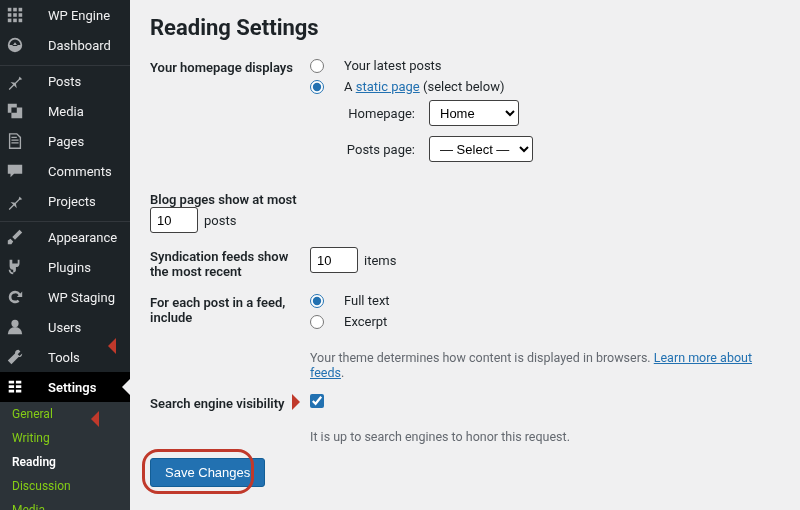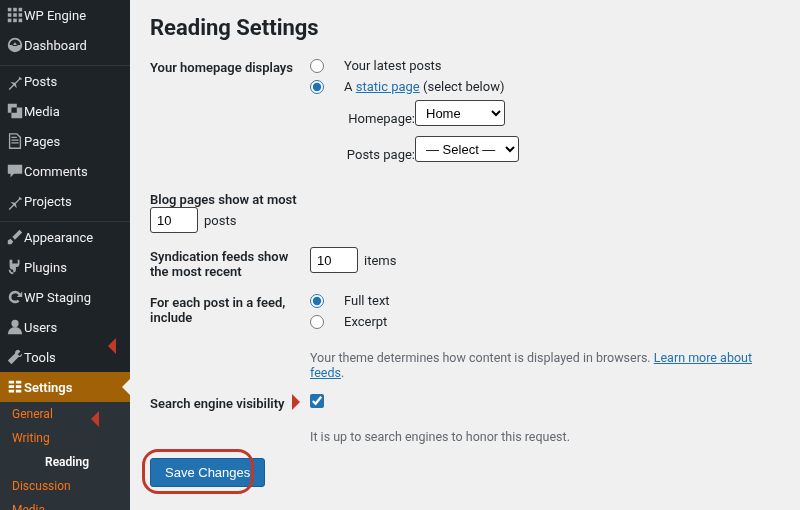--- a/index.html
+++ b/index.html
@@ -18,51 +18,50 @@
     width: 130px;
     background: #1d2327;
     color: #f0f0f1;
     height: 510px;
     position: relative;
     flex-shrink: 0;
   }
   .menu-item {
     display: flex;
     align-items: center;
-    gap: 0;
+    gap: 24px;
     padding: 6px 8px 6px 6px;
     color: #f0f0f1;
     cursor: pointer;
     font-size: 13px;
     position: relative;
   }
   .menu-item.current {
-    background: #a16207;
+    background: #000000;
     color: #fff;
     font-weight: 600;
   }
   .menu-item.current::after {
     content:"";
     position:absolute;
     right:0; top:50%; transform:translateY(-50%);
     width:0;height:0;
     border:8px solid transparent;
     border-right-color:#f0f0f1;
   }
   .sub-item {
     padding: 5px 8px 5px 12px;
-    color: #f97316;
+    color: #84cc16;
     background: #2c3338;
     font-size: 12px;
     cursor: pointer;
   }
   .sub-item.current {
     color: #fff;
     font-weight: 600;
-    text-align: center;
   }
   .menu-icon { width:18px; height:18px; display:flex; align-items:center; justify-content:center; fill:#a7aaad; color:#a7aaad; flex-shrink:0;}
   .menu-item.current .menu-icon{ fill:#fff; color:#fff;}
   .sep { height:6px; background:#1d2327; border-bottom:1px solid #32373c; margin:0;}
   
   .main {
     flex: 1;
     padding: 10px 20px 20px 20px;
     overflow:hidden;
     position:relative;
@@ -90,21 +89,21 @@
     gap:20px;
     margin-bottom:6px;
     font-size:13px;
   }
   input[type=radio], input[type=checkbox]{
     width:14px;height:14px;
     accent-color:#2271b1;
   }
   a { color:#2271b1; }
   .sub-selects{ margin-left:30px; margin-top:6px;}
-  .sel-row{ display:flex; align-items:flex-end; gap:0; margin-bottom:10px;}
+  .sel-row{ display:flex; align-items:center; gap:14px; margin-bottom:10px;}
   .sel-row label{ width:75px; text-align:right; font-size:13px;}
   select, input[type=number]{
     border:1px solid #404040;
     border-radius:3px;
     background:#fff;
     font-size:13px;
     padding:2px 6px;
   }
   select{ height:26px; min-width:90px;}
   input[type=number]{ height:26px; width:48px;}

